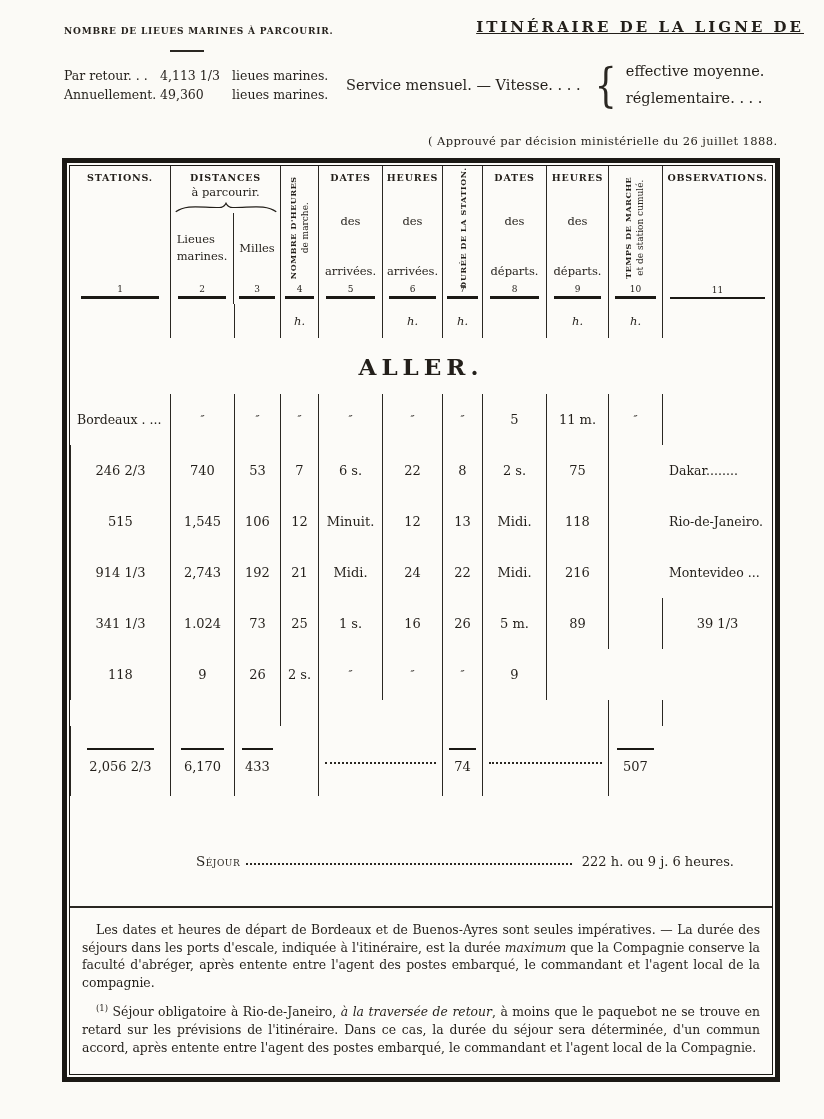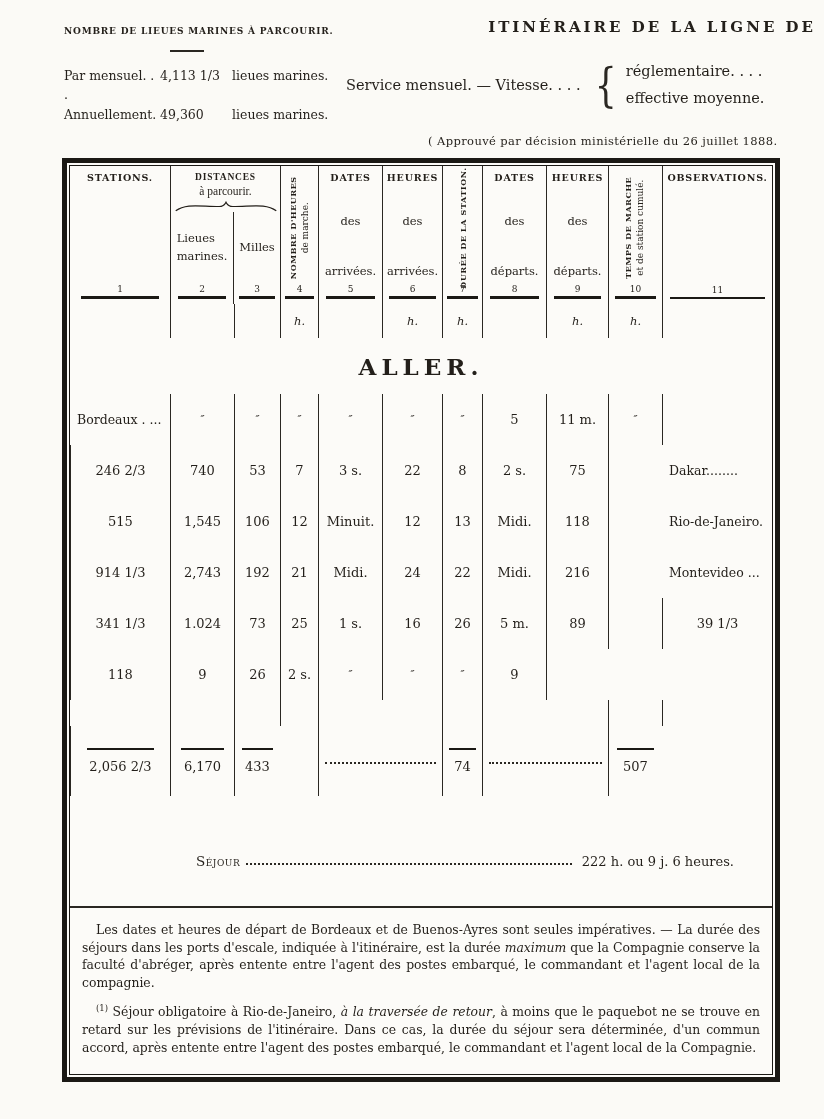--- a/index.html
+++ b/index.html
@@ -10,21 +10,21 @@
     overflow:hidden;
   }
   .abs{position:absolute;}
   
   .leagues-title{left:64px;top:26px;font-size:9px;font-weight:bold;letter-spacing:.8px;}
   .leagues-dash{left:170px;top:50px;width:34px;height:2px;background:#2a2722;}
   .leagues-rows{left:64px;top:66px;font-size:12.5px;line-height:1.55;}
   .lr{display:flex;}
   .lr .ll{width:96px;}
   .lr .lv{width:72px;}
-  .itin-title{right:8px;top:18px;font-size:15px;font-weight:bold;letter-spacing:3px;white-space:nowrap;}
+  .itin-title{right:20px;top:18px;font-size:15px;font-weight:bold;letter-spacing:3px;white-space:nowrap;text-decoration:underline;}
   .service-block{left:346px;top:58px;display:flex;align-items:center;}
   .service-line{font-size:14.5px;white-space:nowrap;}
   .vitesse-brace{font-size:46px;font-weight:300;line-height:1;margin:0 6px 0 10px;transform:scaleX(.75);color:#2a2722;}
   .vitesse-opts{font-size:14.5px;line-height:1.85;white-space:nowrap;}
   .approval-line{left:428px;top:134px;font-size:11.5px;letter-spacing:.4px;white-space:nowrap;}
   
   .sheet{left:62px;top:158px;width:718px;height:924px;
     border:5px solid #1b1915;padding:2px;box-sizing:border-box;background:#fcfbf8;}
   .sheet-inner{border:1.5px solid #1b1915;height:100%;box-sizing:border-box;
     display:flex;flex-direction:column;
@@ -35,21 +35,21 @@
   
   .band-header{height:138px;}
   .hcell{display:flex;flex-direction:column;align-items:center;justify-content:flex-end;padding-top:6px;box-sizing:border-box;}
   .hmain{flex:1;display:flex;flex-direction:column;align-items:center;justify-content:space-between;}
   .hcaps{font-size:9.5px;font-weight:bold;letter-spacing:.8px;}
   .hsmall{font-size:11.5px;line-height:1.9;}
   .hnum{font-size:9px;margin-top:1px;}
   .hrule{height:3px;background:#1b1915;width:78%;margin:2px auto 5px;}
   .hrule.thin{height:1.6px;width:88%;}
   .dist-wrap{padding-top:6px;display:flex;flex-direction:column;height:100%;box-sizing:border-box;}
-  .dist-top{text-align:center;font-family:Liberation Serif, serif;}
+  .dist-top{text-align:center;}
   .dist-top .hsmall{line-height:1.6;}
   .brace-row{display:flex;justify-content:center;margin:1px 0 0;}
   .dist-sub{flex:1;display:flex;}
   .dsub{flex:1;display:flex;flex-direction:column;align-items:center;justify-content:flex-end;}
   .dsub .lbl{flex:1;display:flex;flex-direction:column;justify-content:center;font-size:11.5px;line-height:1.5;}
   .dsub2{border-left:1.5px solid #2a2722;}
   .dsub1{flex:1.35;}
   .vwrap{flex:1;display:flex;align-items:center;justify-content:center;min-height:0;}
   .vert{transform:rotate(-90deg);white-space:nowrap;text-align:center;line-height:1.5;}
   .vcaps{font-size:8px;font-weight:bold;letter-spacing:.6px;}
@@ -88,39 +88,39 @@
   .band-footnotes .it{font-style:italic;}
   .band-footnotes sup{font-size:8.5px;}
 </style>
 </head>
 <body>
 
 <div class="abs leagues-title">NOMBRE DE LIEUES MARINES À PARCOURIR.</div>
 <div class="abs leagues-dash"></div>
 <div class="abs leagues-rows">
   <div class="lr">
-    <span class="ll">Par mensuel. . .</span>
+    <span class="ll">Par retour. . .</span>
     <span class="lv">4,113 1/3</span>
     <span>lieues marines.</span>
   </div>
   <div class="lr">
     <span class="ll">Annuellement.</span>
     <span class="lv">49,360</span>
     <span>lieues marines.</span>
   </div>
 </div>
 
 <div class="abs itin-title">ITINÉRAIRE DE LA LIGNE DE</div>
 
 <div class="abs service-block">
   <span class="service-line">Service mensuel. — Vitesse. . . .</span>
   <span class="vitesse-brace">{</span>
   <span class="vitesse-opts">
+    <div>effective moyenne.</div>
     <div>réglementaire. . . .</div>
-    <div>effective moyenne.</div>
   </span>
 </div>
 
 <div class="abs approval-line">( Approuvé par décision ministérielle du 26 juillet 1888.</div>
 
 <div class="abs sheet">
 <div class="sheet-inner">
 
   <div class="grid band-header">
     <div class="hcell">
@@ -261,21 +261,21 @@
     <div class="bl cell dcell ditto">″</div>
     <div class="bl cell dcell">5</div>
     <div class="bl cell dcell">11 m.</div>
     <div class="bl cell dcell ditto">″</div>
     <div class="bl cell dcell"></div>
 
     <div class="bl cell dcell">246 2/3</div>
     <div class="bl cell dcell">740</div>
     <div class="bl cell dcell">53</div>
     <div class="bl cell dcell">7</div>
-    <div class="bl cell dcell">3 s.</div>
+    <div class="bl cell dcell">6 s.</div>
     <div class="bl cell dcell">22</div>
     <div class="bl cell dcell">8</div>
     <div class="bl cell dcell">2 s.</div>
     <div class="bl cell dcell">75</div>
     <div class="bl cell dcell"></div>
 
     <div class="cell scell">Dakar........</div>
     <div class="bl cell dcell">515</div>
     <div class="bl cell dcell">1,545</div>
     <div class="bl cell dcell">106</div>

